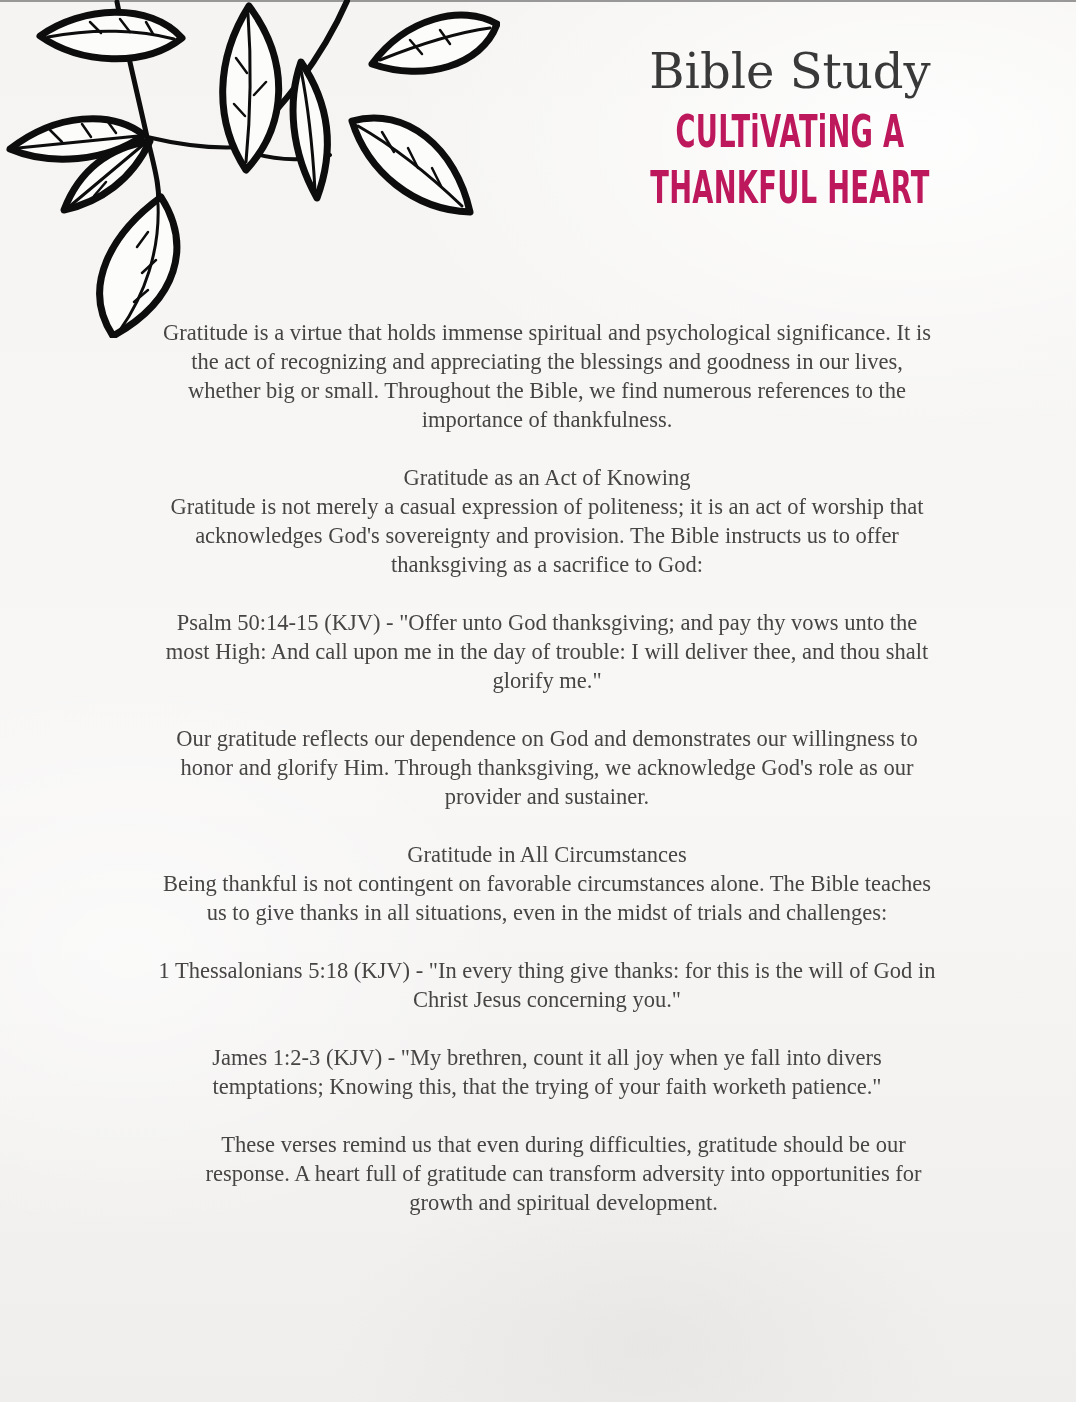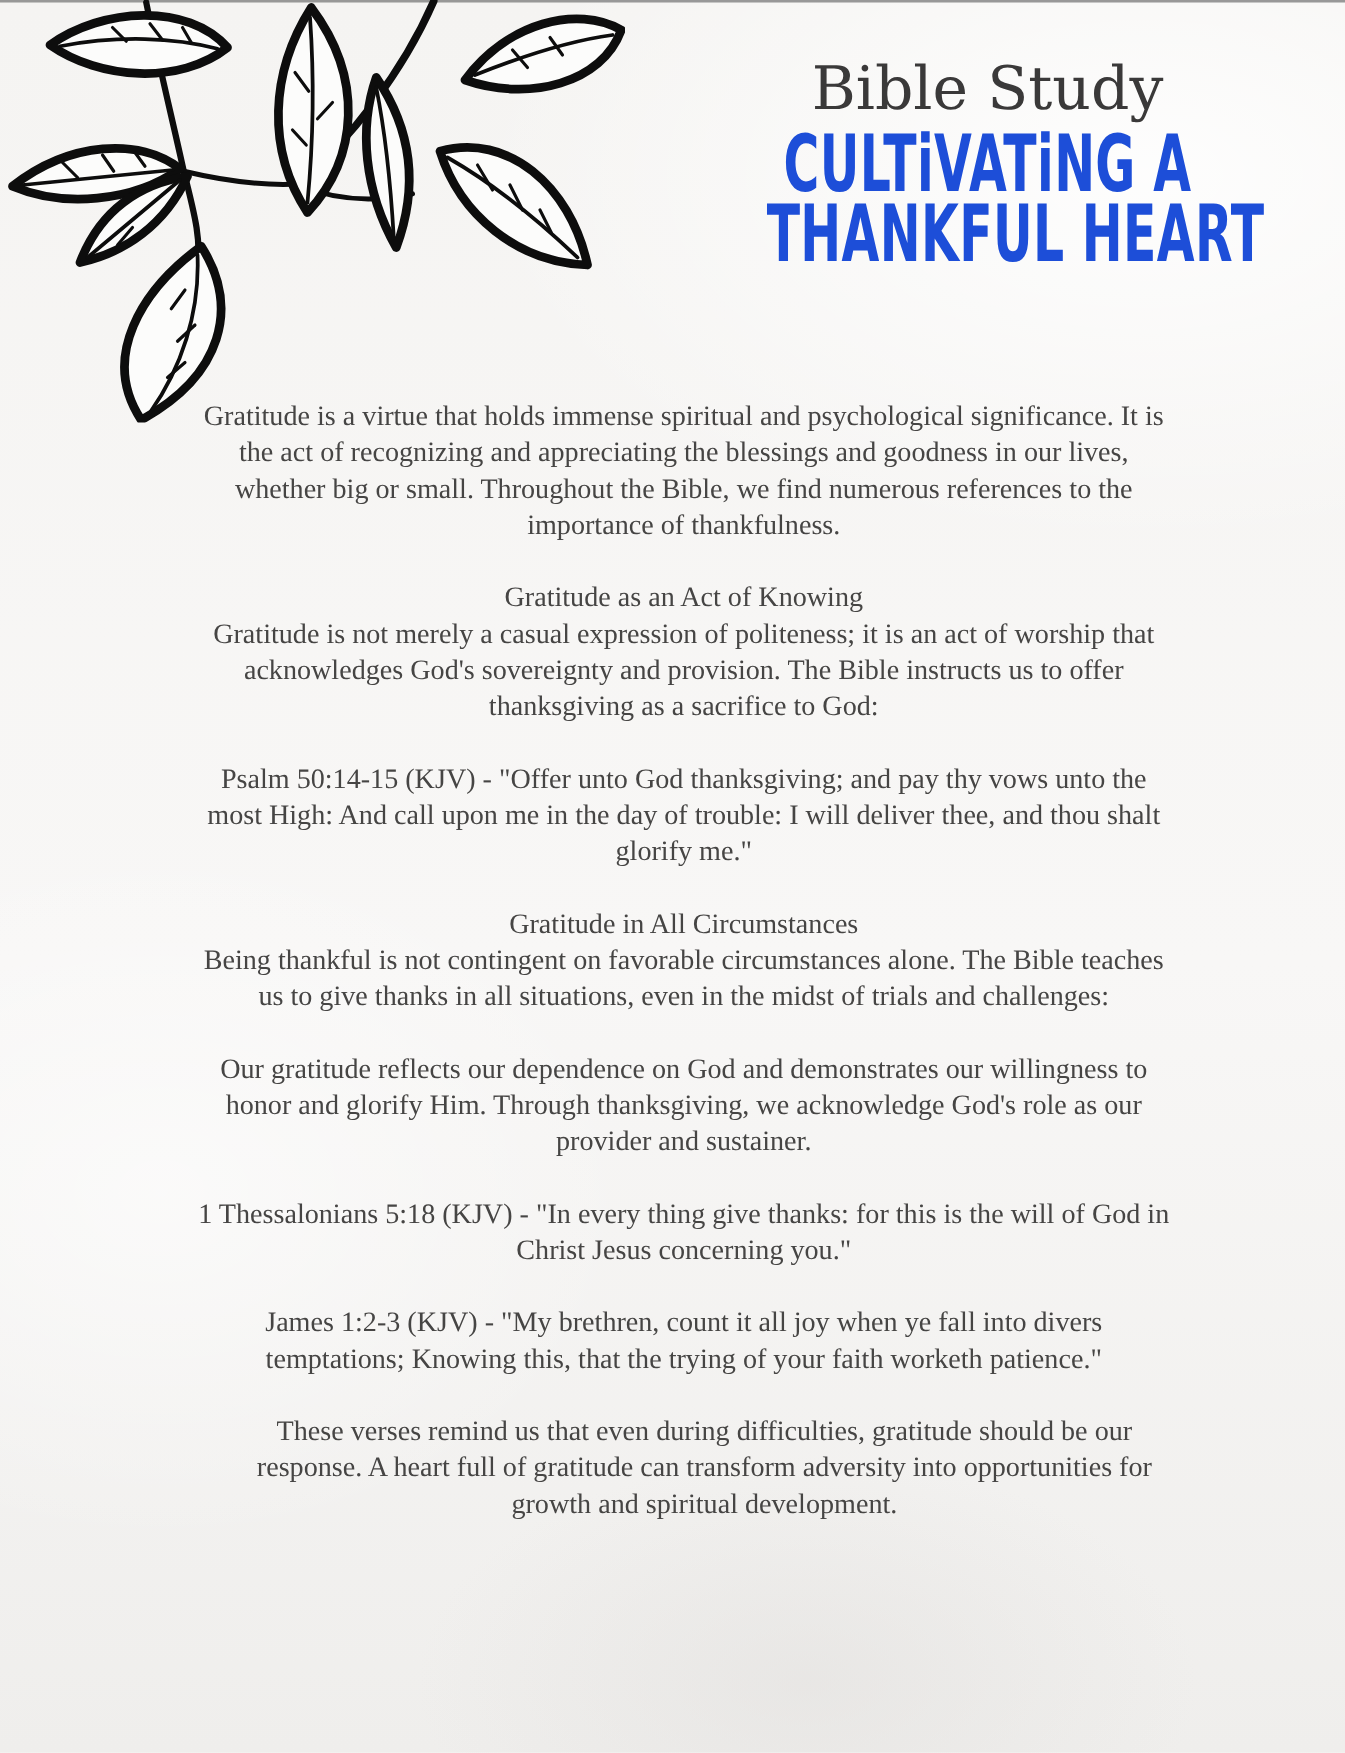--- a/index.html
+++ b/index.html
@@ -23,22 +23,22 @@
     position:absolute;top:44px;left:505px;width:570px;
     text-align:center;color:#3a3939;
   }
   .title-serif{
     font-family:"DejaVu Serif", serif;
     font-size:48px;line-height:54px;font-weight:normal;
     color:#3a3939;margin:0 0 6px 0;
   }
   .title-display{
     font-family:"DejaVu Sans", sans-serif;
-    font-weight:bold;font-size:63px;line-height:56px;
-    color:#1d4ed8;letter-spacing:0.5px;
+    font-weight:bold;font-size:44px;line-height:56px;
+    color:#be185d;letter-spacing:0.5px;
   }
   .title-display .dline{
     display:block;transform:scaleX(0.62);transform-origin:50% 50%;
     white-space:nowrap;
   }
 
   .content{
     position:absolute;top:318px;left:158px;width:778px;
     font-size:22.5px;line-height:29px;color:#464544;
   }
@@ -121,26 +121,26 @@
   </p>
   <p>
     <span class="para-heading">Gratitude as an Act of Knowing</span>
     <span class="para-text">Gratitude is not merely a casual expression of politeness; it is an act of worship that acknowledges God's sovereignty and provision. The Bible instructs us to offer thanksgiving as a sacrifice to God:</span>
   </p>
   <p>
     <span class="para-heading"></span>
     <span class="para-text">Psalm 50:14-15 (KJV) - "Offer unto God thanksgiving; and pay thy vows unto the most High: And call upon me in the day of trouble: I will deliver thee, and thou shalt glorify me."</span>
   </p>
   <p>
+    <span class="para-heading"></span>
+    <span class="para-text">Our gratitude reflects our dependence on God and demonstrates our willingness to honor and glorify Him. Through thanksgiving, we acknowledge God's role as our provider and sustainer.</span>
+  </p>
+  <p>
     <span class="para-heading">Gratitude in All Circumstances</span>
     <span class="para-text">Being thankful is not contingent on favorable circumstances alone. The Bible teaches us to give thanks in all situations, even in the midst of trials and challenges:</span>
-  </p>
-  <p>
-    <span class="para-heading"></span>
-    <span class="para-text">Our gratitude reflects our dependence on God and demonstrates our willingness to honor and glorify Him. Through thanksgiving, we acknowledge God's role as our provider and sustainer.</span>
   </p>
   <p>
     <span class="para-heading"></span>
     <span class="para-text">1 Thessalonians 5:18 (KJV) - "In every thing give thanks: for this is the will of God in Christ Jesus concerning you."</span>
   </p>
   <p>
     <span class="para-heading"></span>
     <span class="para-text">James 1:2-3 (KJV) - "My brethren, count it all joy when ye fall into divers temptations; Knowing this, that the trying of your faith worketh patience."</span>
   </p>
   <p>

